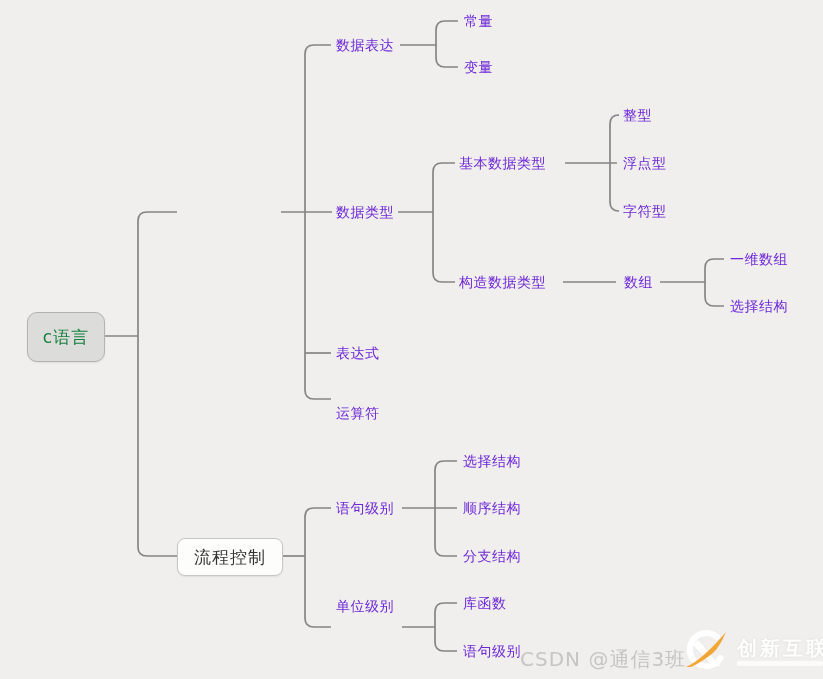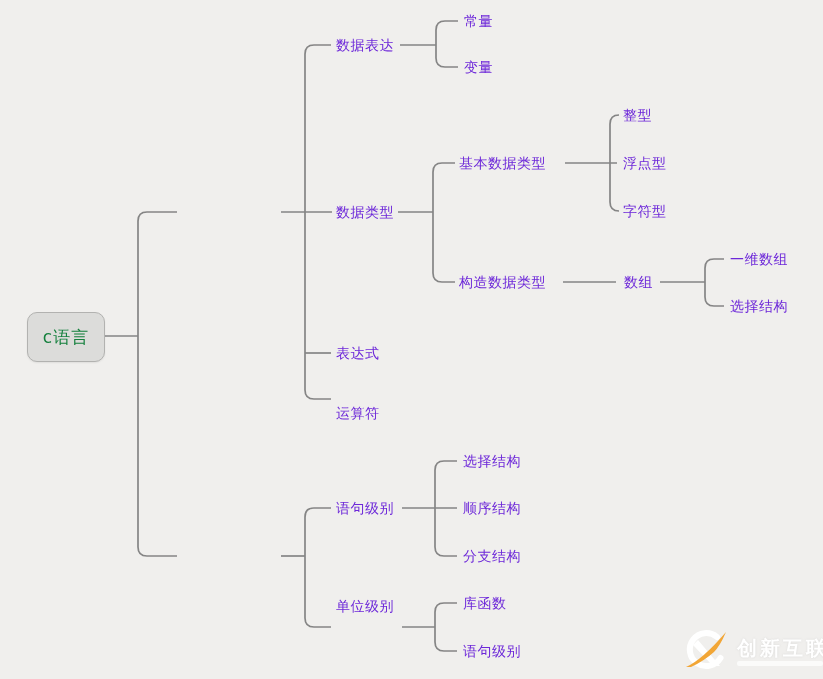--- a/index.html
+++ b/index.html
@@ -74,20 +74,21 @@
     <path d="M402 508 H457"></path>
     <path d="M457 461 H444 Q435 461 435 470 V547 Q435 556 444 556 H457"></path>
 
     <path d="M402 627 H435"></path>
     <path d="M457 603 H444 Q435 603 435 612 V642 Q435 651 444 651 H457"></path>
   </svg>
 
   <div class="node root" style="left:27px;top:312px;width:76px;height:48px;">c语言</div>
 
 
+  <div class="node" style="left:177px;top:538px;width:104px;height:36px;">流程控制</div>
 
   <span class="lbl" style="left:336px;top:45px;">数据表达</span>
   <span class="lbl" style="left:464px;top:21px;">常量</span>
   <span class="lbl" style="left:464px;top:67px;">变量</span>
 
   <span class="lbl" style="left:336px;top:212px;">数据类型</span>
   <span class="lbl" style="left:459px;top:163px;">基本数据类型</span>
   <span class="lbl" style="left:623px;top:115px;">整型</span>
   <span class="lbl" style="left:623px;top:163px;">浮点型</span>
   <span class="lbl" style="left:623px;top:211px;">字符型</span>
@@ -102,20 +103,21 @@
 
   <span class="lbl" style="left:336px;top:508px;">语句级别</span>
   <span class="lbl" style="left:463px;top:461px;">选择结构</span>
   <span class="lbl" style="left:463px;top:508px;">顺序结构</span>
   <span class="lbl" style="left:463px;top:556px;">分支结构</span>
 
   <span class="lbl" style="left:336px;top:607px;font-family:Liberation Mono, monospace;">单位级别</span>
   <span class="lbl" style="left:463px;top:603px;">库函数</span>
   <span class="lbl" style="left:463px;top:651px;">语句级别</span>
 
+  <div class="watermark" style="left:520px;top:659px;">CSDN @通信3班</div>
 
   <div class="logo" style="left:684px;top:628px;">
     <svg class="logo-mark" viewBox="0 0 46 46" aria-hidden="true">
 
       <path d="M33 9 A 16.5 16.5 0 1 0 36.5 30" fill="none" stroke="#ffffff" stroke-width="6" stroke-linecap="round"></path>
 
       <polygon points="14,12 36,38 29,38 9,17" fill="#ffffff"></polygon>
 
       <path d="M2 39 Q18 32 42 4 Q36 18 30 24 Q20 33 7 39 Z" fill="#f2a636"></path>
     </svg>

